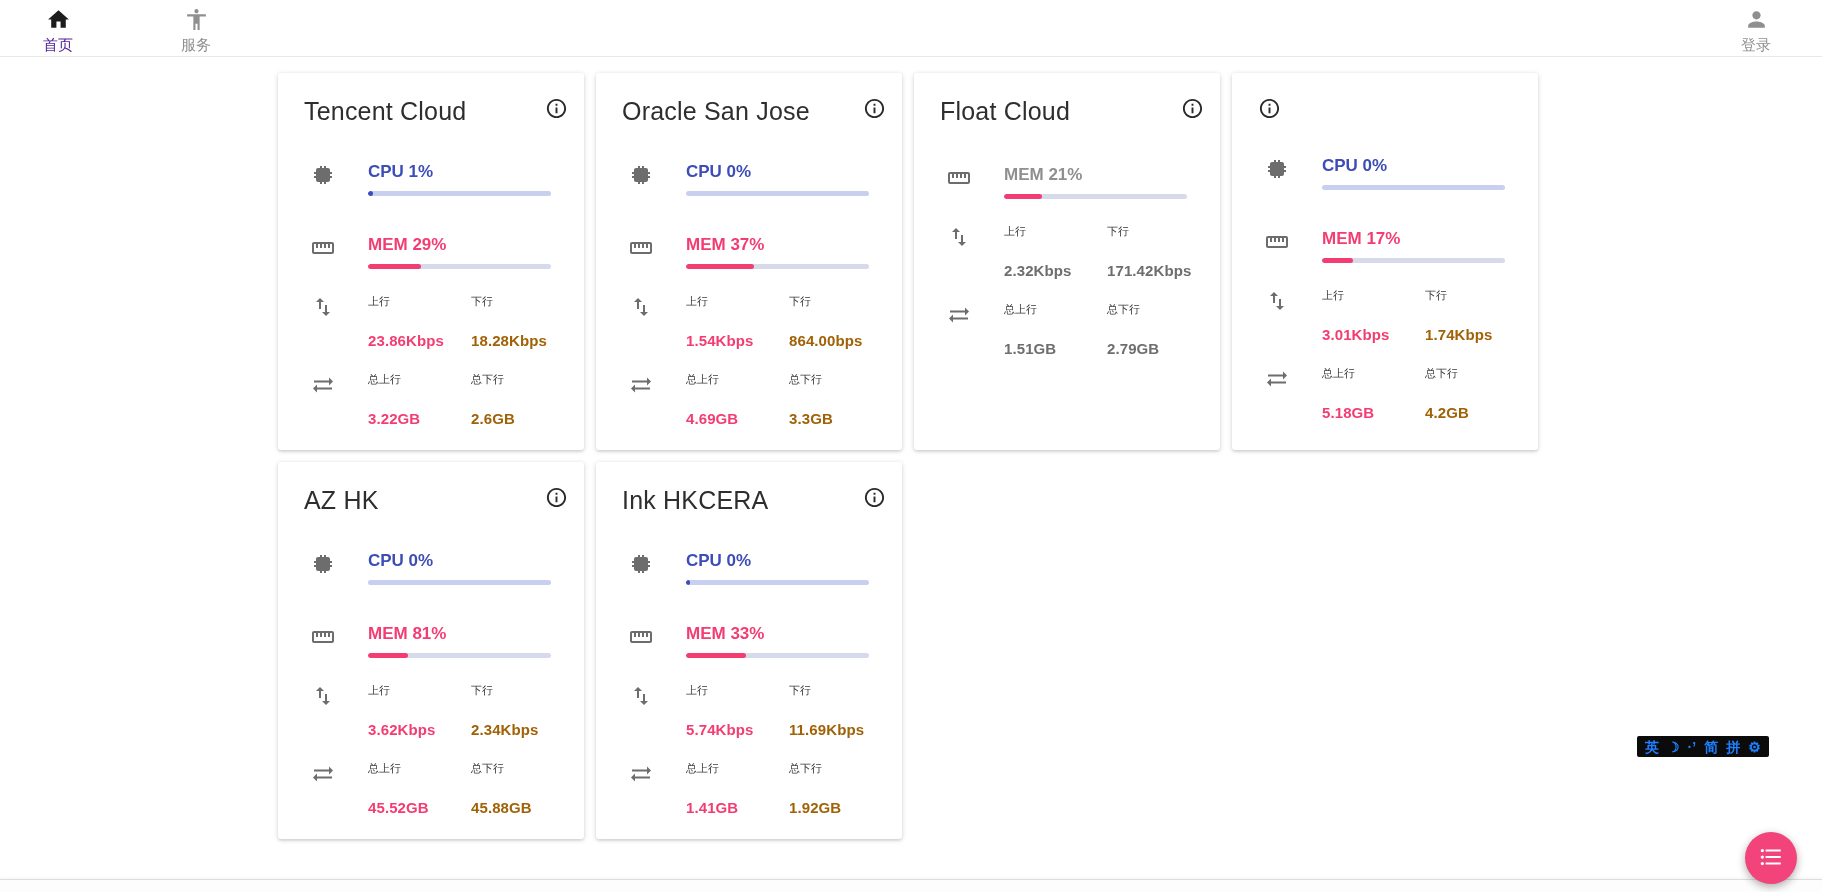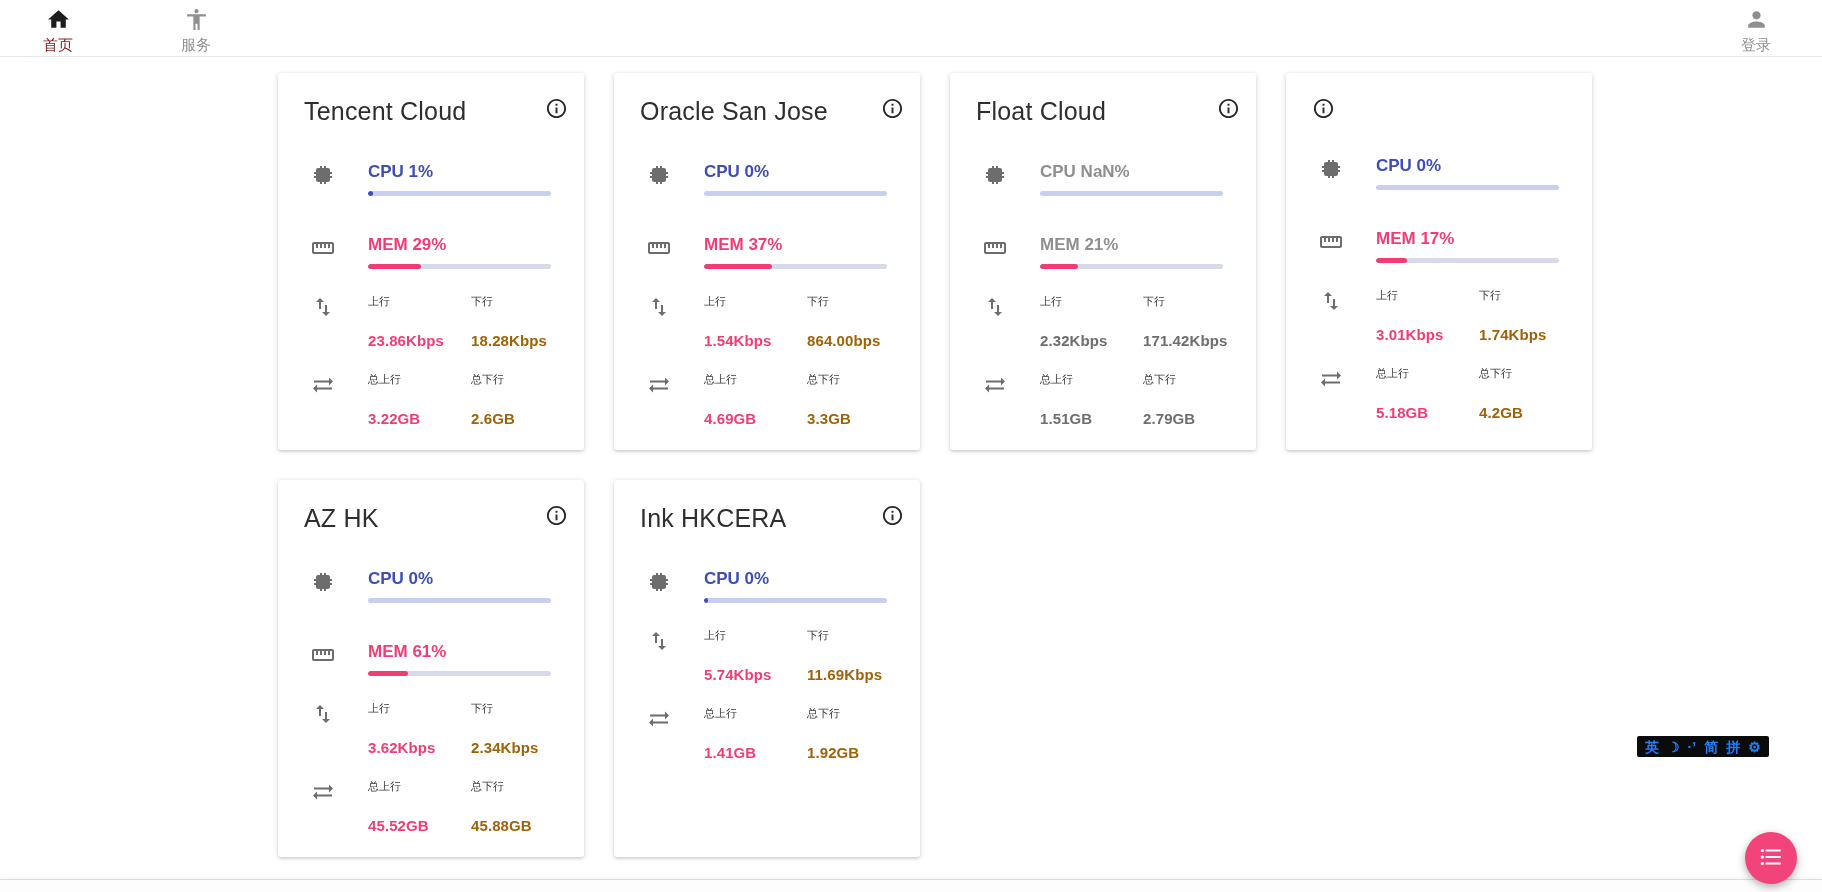--- a/index.html
+++ b/index.html
@@ -14,31 +14,31 @@
   .navbar {
     height:57px; border-bottom:1px solid #e8e8e8; background:#fff;
     display:flex; align-items:center; padding:2px 34px 0 26px;
   }
   .nav-item {
     display:flex; flex-direction:column; align-items:center;
     width:64px; cursor:pointer; line-height:1;
   }
   .nav-item svg { width:25px; height:25px; }
   .nav-item .nav-lbl { font-size:15px; margin-top:2px; }
-  .nav-item.active { color:#7f1d1d; }
+  .nav-item.active { color:#4c1d95; }
   .nav-item.active svg { fill:#1c1c1c; }
   .nav-item.inactive { color:#8f8f8f; }
   .nav-item.inactive svg { fill:#8f8f8f; }
   .nav-services { margin-left:74px; }
   .nav-login { margin-left:auto; }
 
   
   .grid {
     width:1266px; margin:16px auto 0;
-    display:grid; grid-template-columns:repeat(4,306px); gap:30px;
+    display:grid; grid-template-columns:repeat(4,306px); gap:12px;
   }
   .card {
     width:306px; height:377px; background:#fff; border-radius:3px;
     box-shadow:0 1px 5px rgba(0,0,0,.18), 0 2px 2px rgba(0,0,0,.06);
     position:relative;
   }
   .card-head { display:flex; justify-content:space-between; align-items:flex-start; padding:24px 16px 0 26px; }
   .card-title { font-size:25px; font-weight:400; color:#2e2e2e; margin:0; letter-spacing:.2px; }
   .info-btn { background:none; border:none; padding:0; cursor:pointer; line-height:0; }
   .info-btn svg { width:23px; height:23px; fill:#2a2a2a; }
@@ -300,33 +300,20 @@
       <h2 class="card-title">Float Cloud</h2>
       <button class="info-btn">
         <span>
           <svg viewBox="0 0 24 24">
                 <path d="M11 7h2v2h-2zm0 4h2v6h-2zm1-9C6.48 2 2 6.48 2 12s4.48 10 10 10 10-4.48 10-10S17.52 2 12 2zm0 18c-4.41 0-8-3.59-8-8s3.59-8 8-8 8 3.59 8 8-3.59 8-8 8z"></path>
               </svg>
         </span>
       </button>
     </div>
 
-    <div class="row row-cpu">
-      <span class="row-icon">
-        <svg viewBox="0 0 24 24">
-              <path d="M15 9H9v6h6V9zm-2 4h-2v-2h2v2zm8-2V9h-2V7c0-1.1-.9-2-2-2h-2V3h-2v2h-2V3H9v2H7c-1.1 0-2 .9-2 2v2H3v2h2v2H3v2h2v2c0 1.1.9 2 2 2h2v2h2v-2h2v2h2v-2h2c1.1 0 2-.9 2-2v-2h2v-2h-2v-2h2z"></path>
-            </svg>
-      </span>
-      <div class="row-body">
-        <div class="bar-label cpu">CPU NaN%</div>
-        <div class="bar cpu-track">
-          
-        </div>
-      </div>
-    </div>
 
     <div class="row row-mem">
       <span class="row-icon">
         <svg viewBox="0 0 24 24">
               <path d="M21 6H3c-1.1 0-2 .9-2 2v8c0 1.1.9 2 2 2h18c1.1 0 2-.9 2-2V8c0-1.1-.9-2-2-2zm0 10H3V8h2v4h2V8h2v4h2V8h2v4h2V8h2v4h2V8h2v8z"></path>
             </svg>
       </span>
       <div class="row-body">
         <div class="bar-label mem">MEM 21%</div>
         <div class="bar mem-track">
@@ -482,21 +469,21 @@
       </div>
     </div>
 
     <div class="row row-mem">
       <span class="row-icon">
         <svg viewBox="0 0 24 24">
               <path d="M21 6H3c-1.1 0-2 .9-2 2v8c0 1.1.9 2 2 2h18c1.1 0 2-.9 2-2V8c0-1.1-.9-2-2-2zm0 10H3V8h2v4h2V8h2v4h2V8h2v4h2V8h2v4h2V8h2v8z"></path>
             </svg>
       </span>
       <div class="row-body">
-        <div class="bar-label mem">MEM 61%</div>
+        <div class="bar-label mem">MEM 81%</div>
         <div class="bar mem-track">
           <div class="fill mem-fill" style="width: 22%;"></div>
         </div>
       </div>
     </div>
 
     <div class="row row-net">
       <span class="row-icon">
         <svg viewBox="0 0 24 24">
               <path d="M9 3 5 6.99h3V14h2V6.99h3L9 3zm7 14.01V10h-2v7.01h-3L15 21l4-3.99h-3z"></path>
@@ -556,20 +543,33 @@
             </svg>
       </span>
       <div class="row-body">
         <div class="bar-label cpu">CPU 0%</div>
         <div class="bar cpu-track">
           <div class="fill cpu-fill" style="width: 2%;"></div>
         </div>
       </div>
     </div>
 
+    <div class="row row-mem">
+      <span class="row-icon">
+        <svg viewBox="0 0 24 24">
+              <path d="M21 6H3c-1.1 0-2 .9-2 2v8c0 1.1.9 2 2 2h18c1.1 0 2-.9 2-2V8c0-1.1-.9-2-2-2zm0 10H3V8h2v4h2V8h2v4h2V8h2v4h2V8h2v4h2V8h2v8z"></path>
+            </svg>
+      </span>
+      <div class="row-body">
+        <div class="bar-label mem">MEM 33%</div>
+        <div class="bar mem-track">
+          <div class="fill mem-fill" style="width: 33%;"></div>
+        </div>
+      </div>
+    </div>
 
     <div class="row row-net">
       <span class="row-icon">
         <svg viewBox="0 0 24 24">
               <path d="M9 3 5 6.99h3V14h2V6.99h3L9 3zm7 14.01V10h-2v7.01h-3L15 21l4-3.99h-3z"></path>
             </svg>
       </span>
       <div class="row-body">
         <div class="cols">
           <div class="col1">

